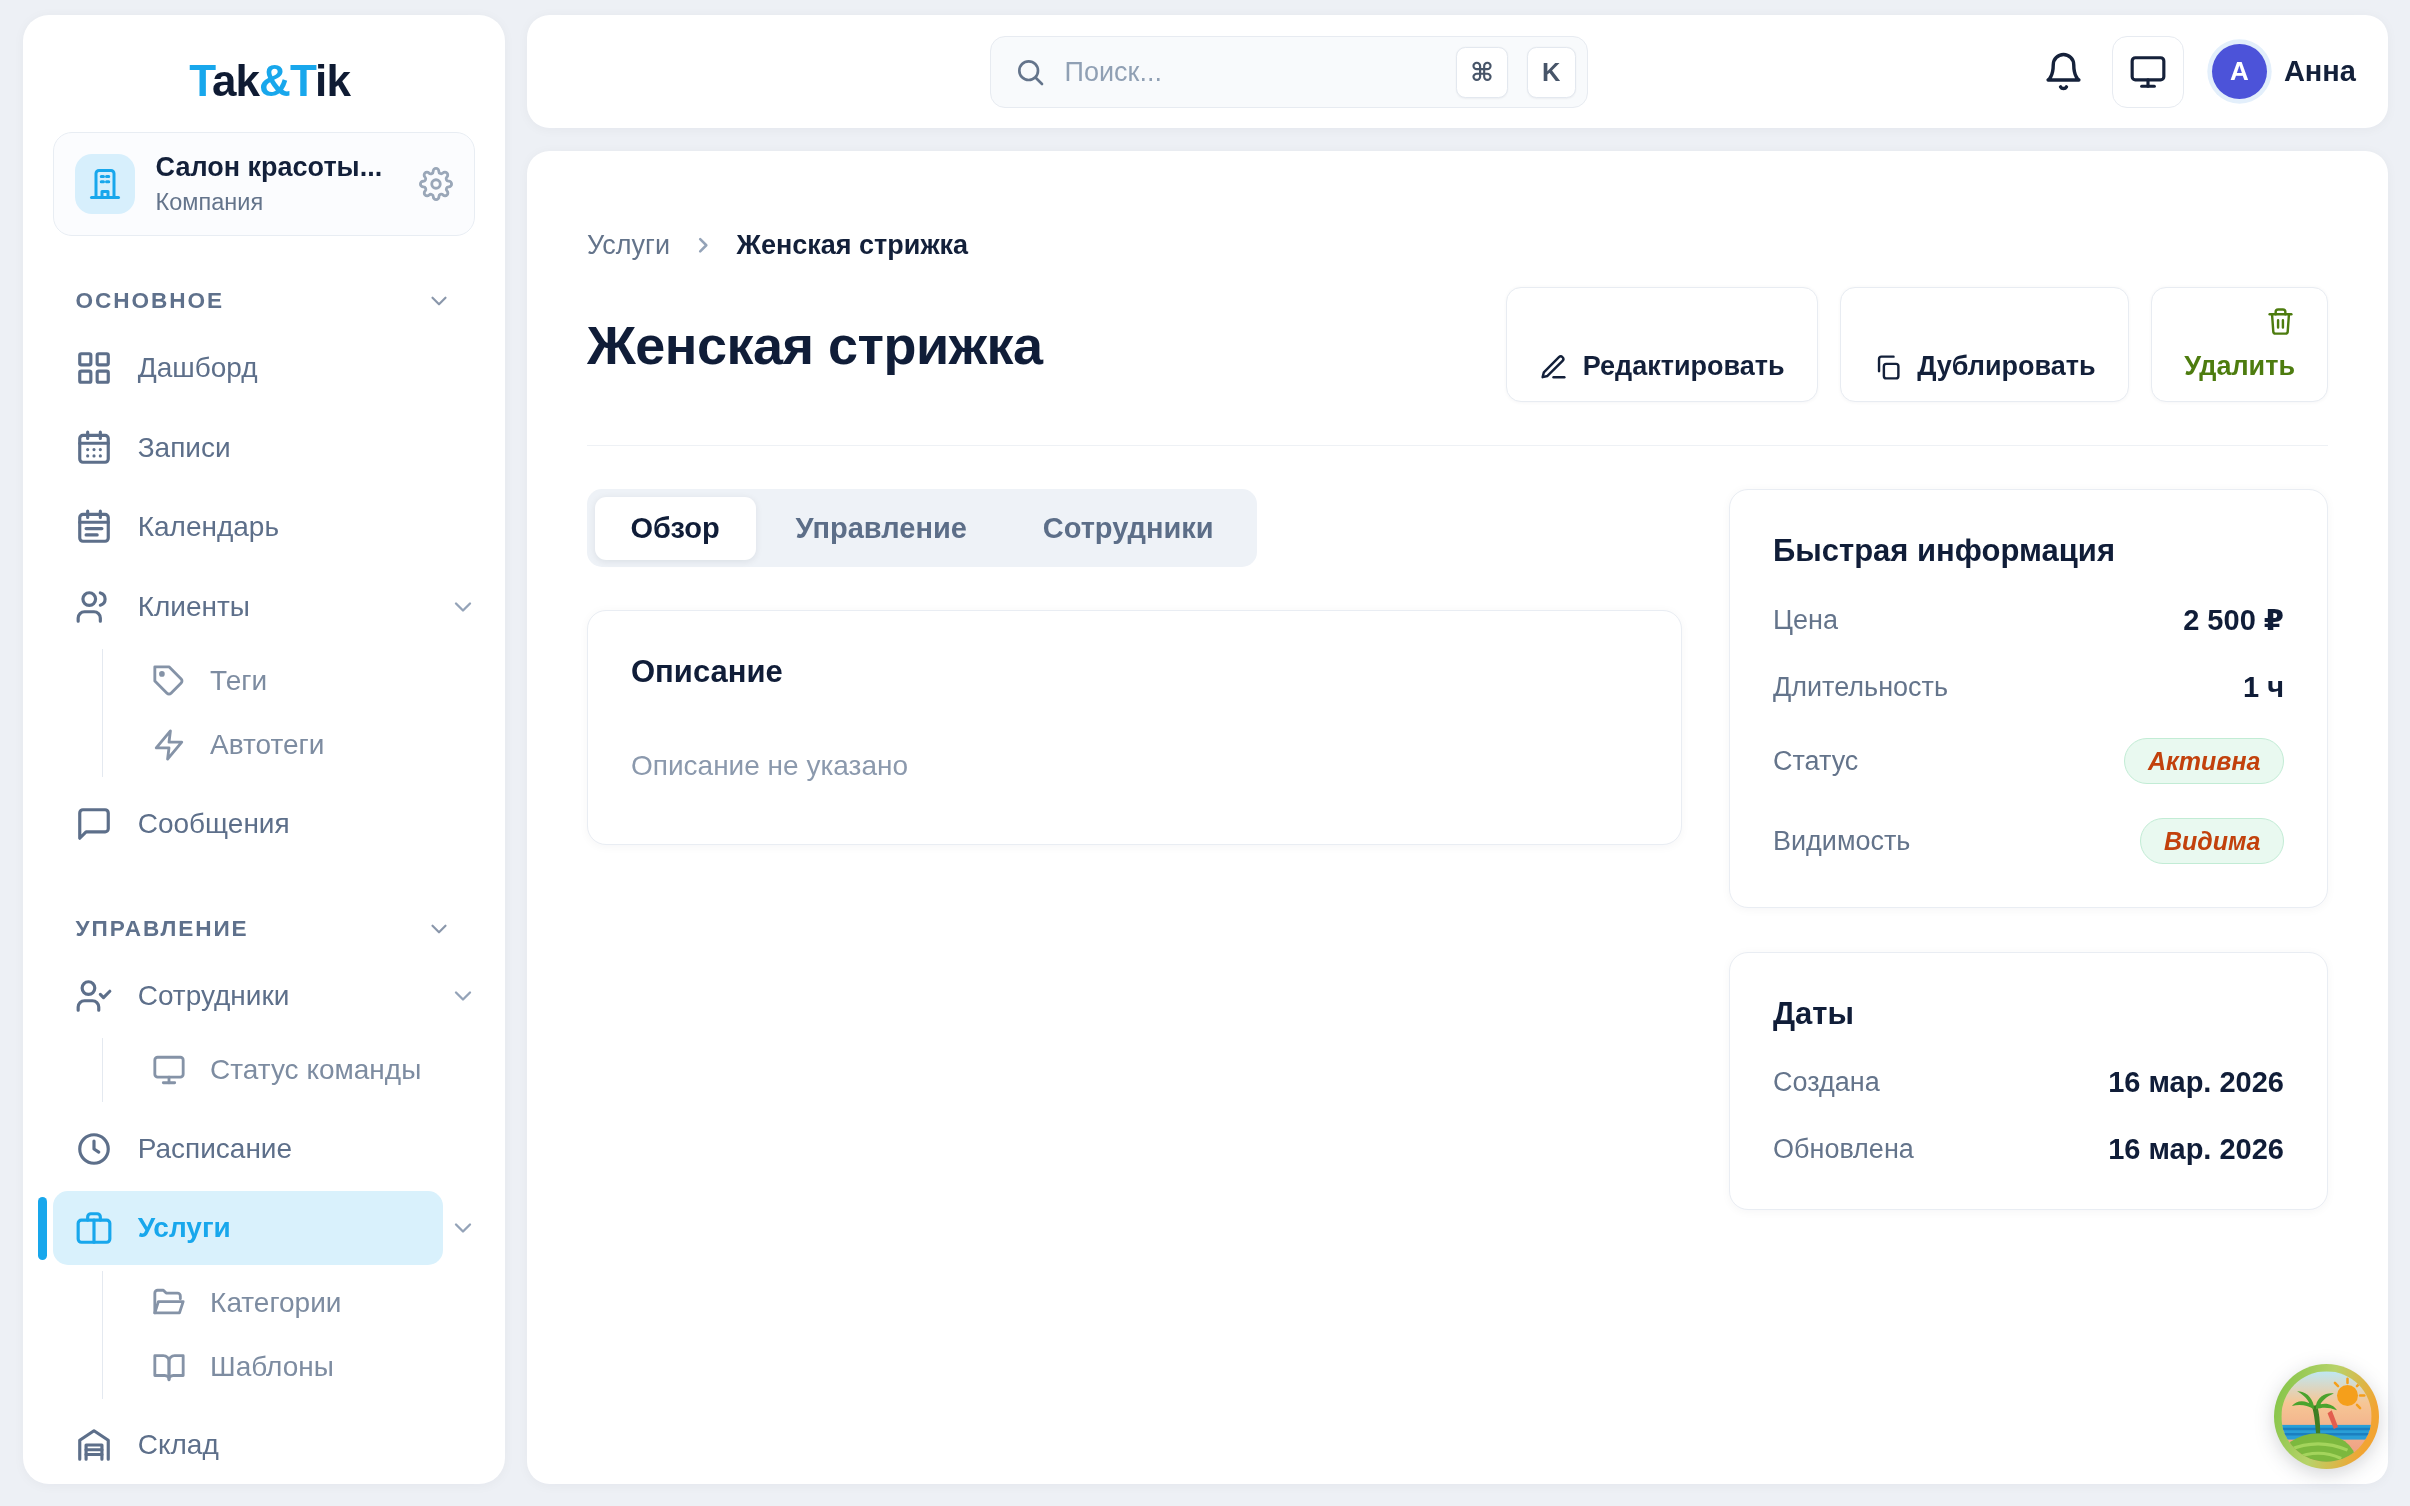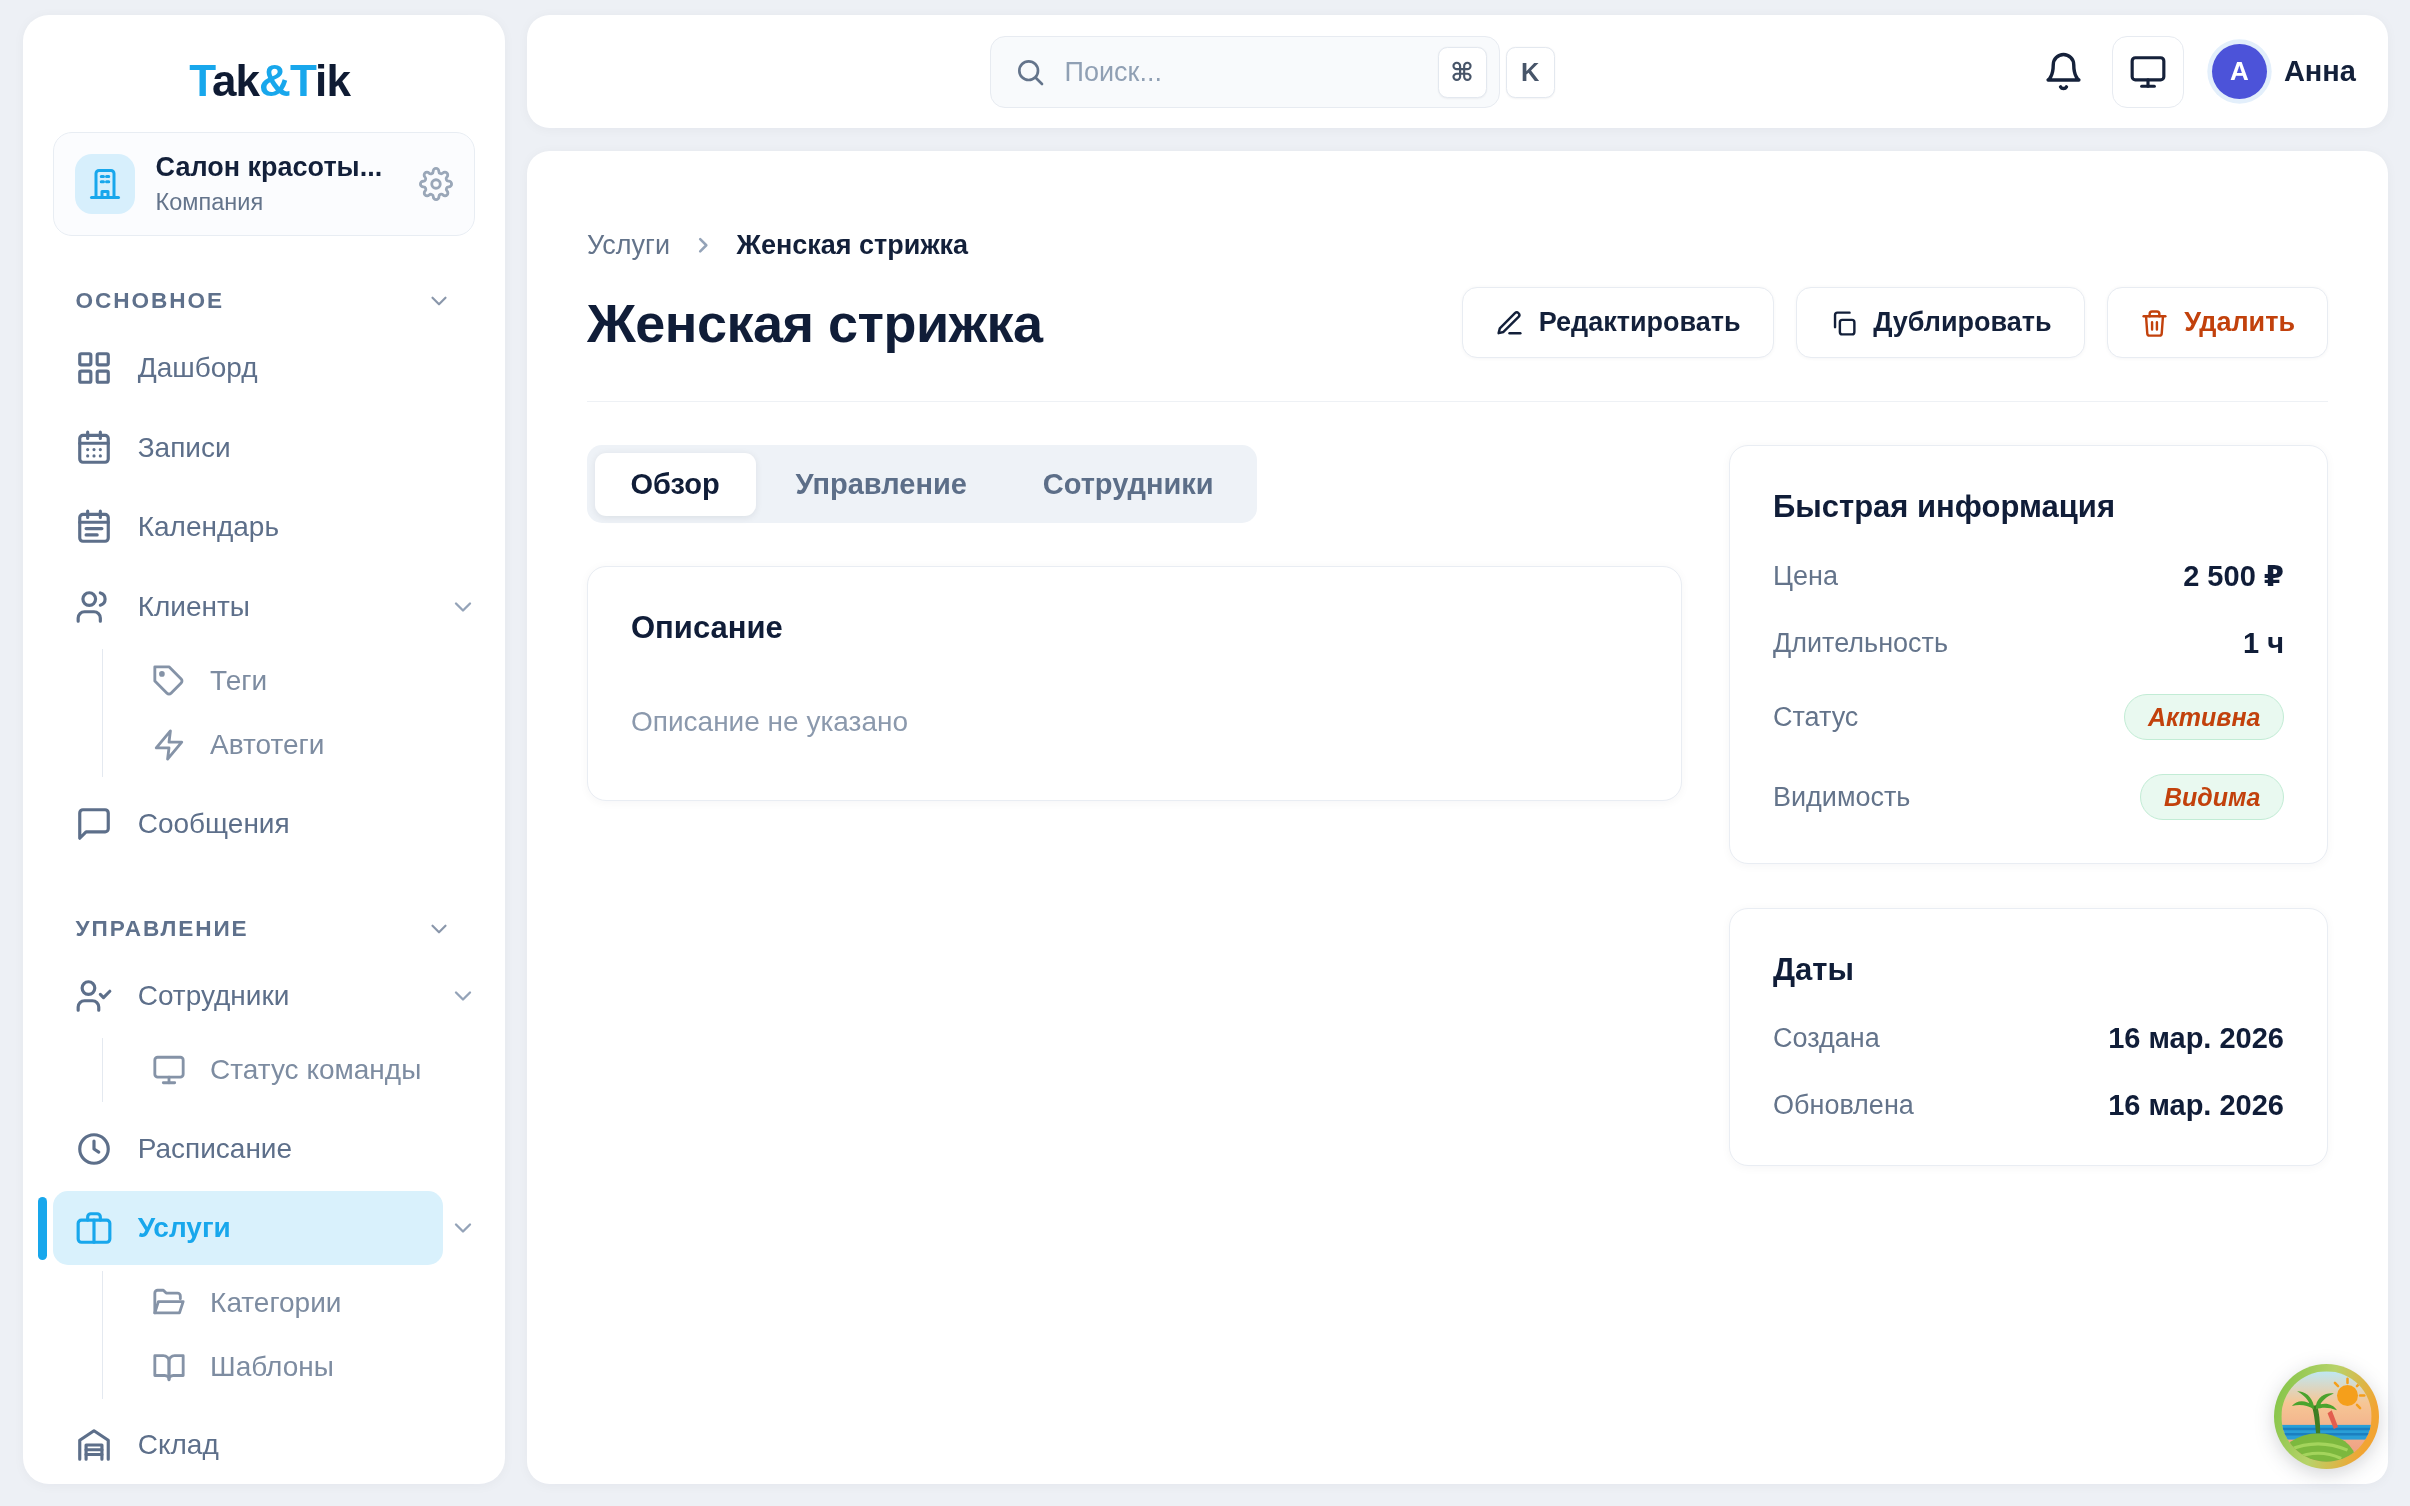--- a/index.html
+++ b/index.html
@@ -60,21 +60,21 @@
     font-size:28px; font-weight:500; color:#7d8ca1; cursor:pointer;
   }
   .sub-pill .nav-ic { font-size:34px; color:#8593a7; }
 
   
   .topbar {
     position:absolute; left:527px; top:15px; width:1861px; height:113px;
     background:#fff; border-radius:22.6px; box-shadow:0 1.9px 11.3px rgba(16,24,40,.04);
   }
   .search {
-    position:absolute; left:463px; top:21px; width:510px; height:72px;
+    position:absolute; left:463px; top:21px; width:598px; height:72px;
     background:#f8fafc; border:1.9px solid #e7ebf1; border-radius:15px;
     display:flex; align-items:center; gap:19px; padding:0 11.3px 0 22.6px;
   }
   .search .mag { font-size:32px; color:#64748b; flex:none; }
   .search input {
     flex:1; border:none; outline:none; background:transparent;
     font-family:inherit; font-size:27px; color:#334155;
   }
   .search input::placeholder { color:#90a0b4; }
   .kbd {
@@ -113,21 +113,21 @@
   .title-row { margin-top:26px; display:flex; align-items:center; justify-content:space-between; }
   h1.page-title { font-size:54px; font-weight:800; letter-spacing:-0.5px; color:#101d38; }
   .actions { display:flex; gap:22.6px; }
   .btn {
     display:flex; align-items:flex-end; gap:15px; background:#fff;
     border:1.9px solid #e8ecf2; border-radius:15px; padding:19px 32px;
     font-family:inherit; font-size:27px; font-weight:600; color:#13203a; cursor:pointer;
     box-shadow:0 0.9px 3.8px rgba(16,24,40,.04);
   }
   .btn .ic { font-size:29px; }
-  .btn.danger { color:#c2410c; }
+  .btn.danger { color:#4d7c0f;flex-direction:column; }
 
   .divider { margin-top:43px; border-top:1.9px solid #eef1f5; }
 
   .body-row { margin-top:43px; display:flex; gap:47px; align-items:flex-start; }
   .col-left { flex:1; min-width:0; }
   .col-right { width:599px; flex:none; display:flex; flex-direction:column; gap:44px; }
 
   .tabs { display:inline-flex; background:#eef2f7; border-radius:15px; padding:7.5px; gap:3.8px; }
   .tab {
     padding:15px 36px; font-size:29px; font-weight:600; color:#5c6e88;

